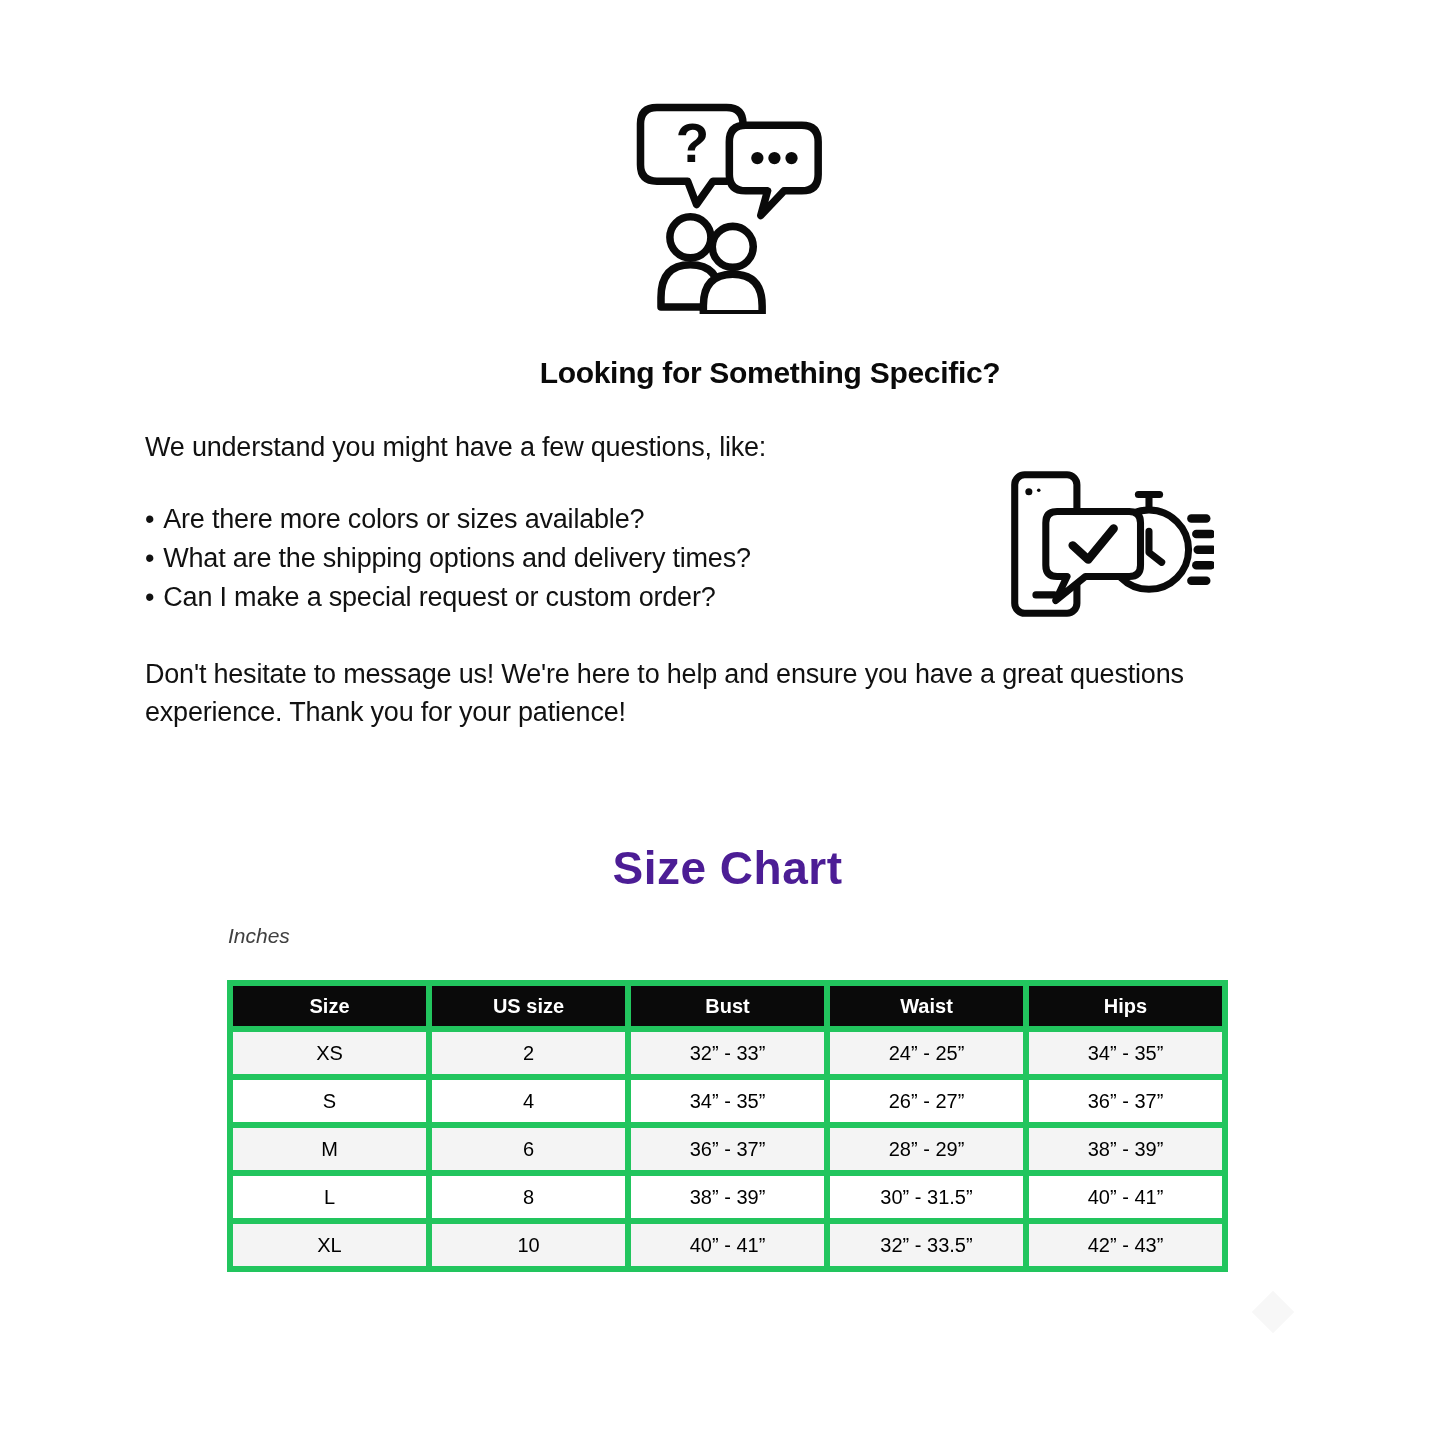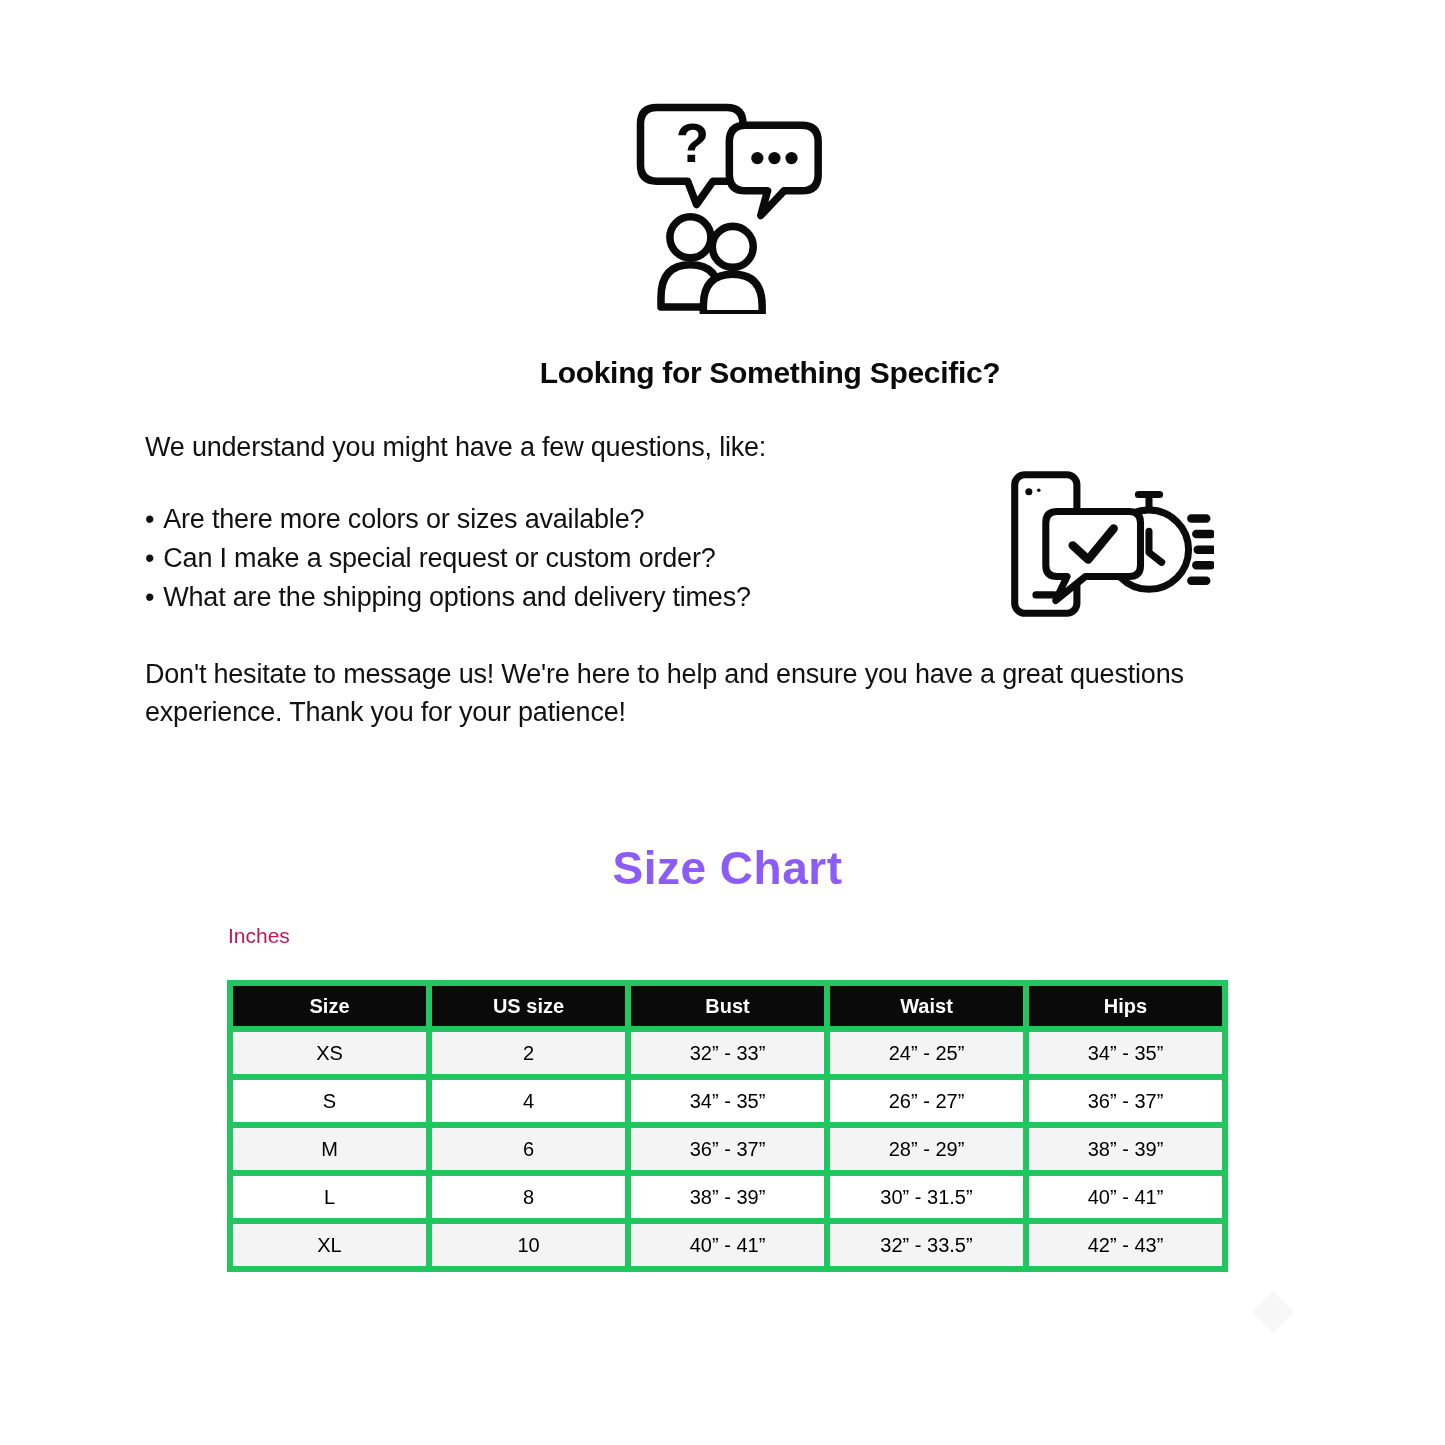--- a/index.html
+++ b/index.html
@@ -75,27 +75,28 @@
 
   
   .size-chart-title {
     position: absolute;
     left: 227px; top: 841px;
     width: 1001px;
     text-align: center;
     font-size: 46px;
     font-weight: 700;
     letter-spacing: 0.5px;
-    color: #8b5cf6;
+    color: #4c1d95;
   }
   .unit-label {
     position: absolute;
     left: 228px; top: 924px;
     font-size: 21px;
-    color: #be185d;
+    color: #404040;
+    font-style: italic;
   }
   .size-table {
     position: absolute;
     left: 227px; top: 980px;
     width: 1001px;
     border-collapse: collapse;
     table-layout: fixed;
     font-size: 20px;
   }
   .size-table th, .size-table td {
@@ -152,22 +153,22 @@
       </g>
     </svg>
   </div>
 
   <div class="hero-title">Looking for Something Specific?</div>
 
   <div class="intro">We understand you might have a few questions, like:</div>
 
   <div class="bullets">
     <div class="bullet-line"><span class="bullet-dot">•</span><span>Are there more colors or sizes available?</span></div>
+    <div class="bullet-line"><span class="bullet-dot">•</span><span>What are the shipping options and delivery times?</span></div>
     <div class="bullet-line"><span class="bullet-dot">•</span><span>Can I make a special request or custom order?</span></div>
-    <div class="bullet-line"><span class="bullet-dot">•</span><span>What are the shipping options and delivery times?</span></div>
   </div>
 
   <div class="reply-icon-wrap">
     <svg viewBox="0 0 300 220" xmlns="http://www.w3.org/2000/svg">
       <g stroke="#0a0a0a" stroke-width="10" stroke-linecap="round" stroke-linejoin="round" fill="none">
         <rect x="18" y="12" width="88" height="196" rx="14" fill="#ffffff"></rect>
         <circle cx="38" cy="36" r="5" fill="#0a0a0a" stroke="none"></circle>
         <circle cx="52" cy="34" r="2.5" fill="#0a0a0a" stroke="none"></circle>
         <line x1="48" y1="182" x2="74" y2="182"></line>
         <g>

